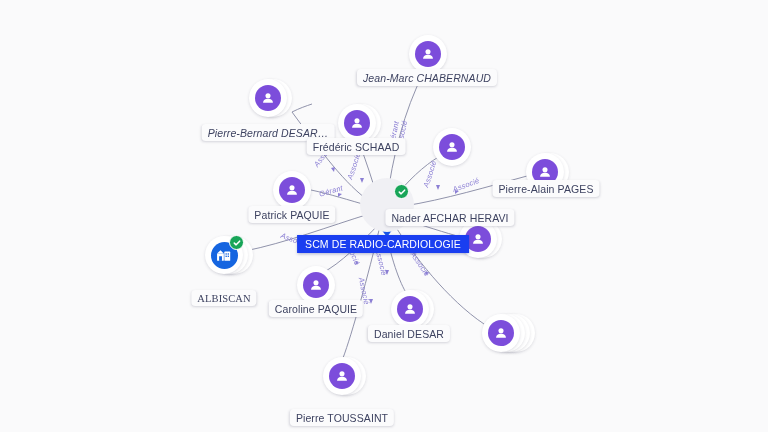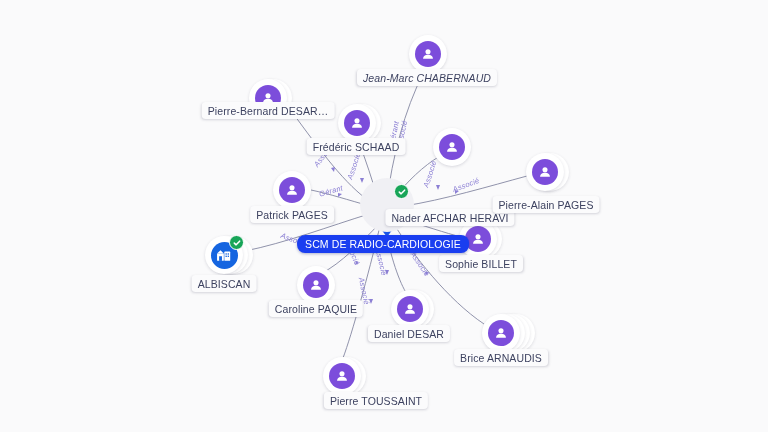--- a/index.html
+++ b/index.html
@@ -123,21 +123,21 @@
   }
   .label-main {
     position: absolute;
     transform: translate(-50%, 0);
     white-space: nowrap;
     background: #1a3ef0;
     color: #ffffff;
     font-size: 10.5px;
     font-weight: 500;
     padding: 3px 8px;
-    border-radius: 8px;
+    border-radius: 0;
     box-shadow: 0 1px 3px rgba(30,40,120,.35);
     letter-spacing: .1px;
     z-index: 30;
   }
   .edge-label {
     position: absolute;
     transform-origin: 50% 50%;
     white-space: nowrap;
     color: #8b7fd4;
     font-size: 7.5px;
@@ -383,24 +383,22 @@
         <svg width="8" height="8" viewBox="0 0 10 10">
             <path d="M1.6 5.1 L3.9 7.3 L8.3 2.7" stroke="#ffffff" stroke-width="1.9" fill="none" stroke-linecap="round" stroke-linejoin="round"></path>
           </svg>
       </div>
     </div>
   </div>
 
   <div class="label-main" id="center-label" style="left: 383px; top: 235px;">SCM DE RADIO-CARDIOLOGIE</div>
 
 <div class="label" style="left: 427px; top: 69px; font-style: italic;">Jean-Marc CHABERNAUD</div>
-    <div class="label" style="left: 268px; top: 102px;">Pierre-Bernard DESAR…</div>
+    <div class="label" style="left: 268px; top: 124px; font-style: italic;">Pierre-Bernard DESAR…</div>
     <div class="label" style="left: 356px; top: 138px;">Frédéric SCHAAD</div>
     <div class="label" style="left: 450px; top: 162px; margin-top: 47px;">Nader AFCHAR HERAVI</div>
-    <div class="label" style="left: 546px; top: 196px;">Pierre-Alain PAGES</div>
-    <div class="label" style="left: 292px; top: 206px;">Patrick PAGES</div>
-    <div class="label" style="left: 481px; top: 255px;">Sophie BILLET</div>
-    <div class="label" style="left: 224px; top: 275px;">ALBISCAN</div>
+    <div class="label" style="left: 546px; top: 180px;">Pierre-Alain PAGES</div>
+    <div class="label" style="left: 292px; top: 206px;">Patrick PAQUIE</div>
+    <div class="label" style="left: 224px; top: 290px; font-family: Liberation Serif, serif;">ALBISCAN</div>
     <div class="label" style="left: 316px; top: 300px;">Caroline PAQUIE</div>
     <div class="label" style="left: 409px; top: 325px;">Daniel DESAR</div>
-    <div class="label" style="left: 501px; top: 349px;">Brice ARNAUDIS</div>
-    <div class="label" style="left: 342px; top: 392px; margin-left: 34px;">Pierre TOUSSAINT</div>
+    <div class="label" style="left: 342px; top: 409px;">Pierre TOUSSAINT</div>
   </div>
 
 </body></html>

